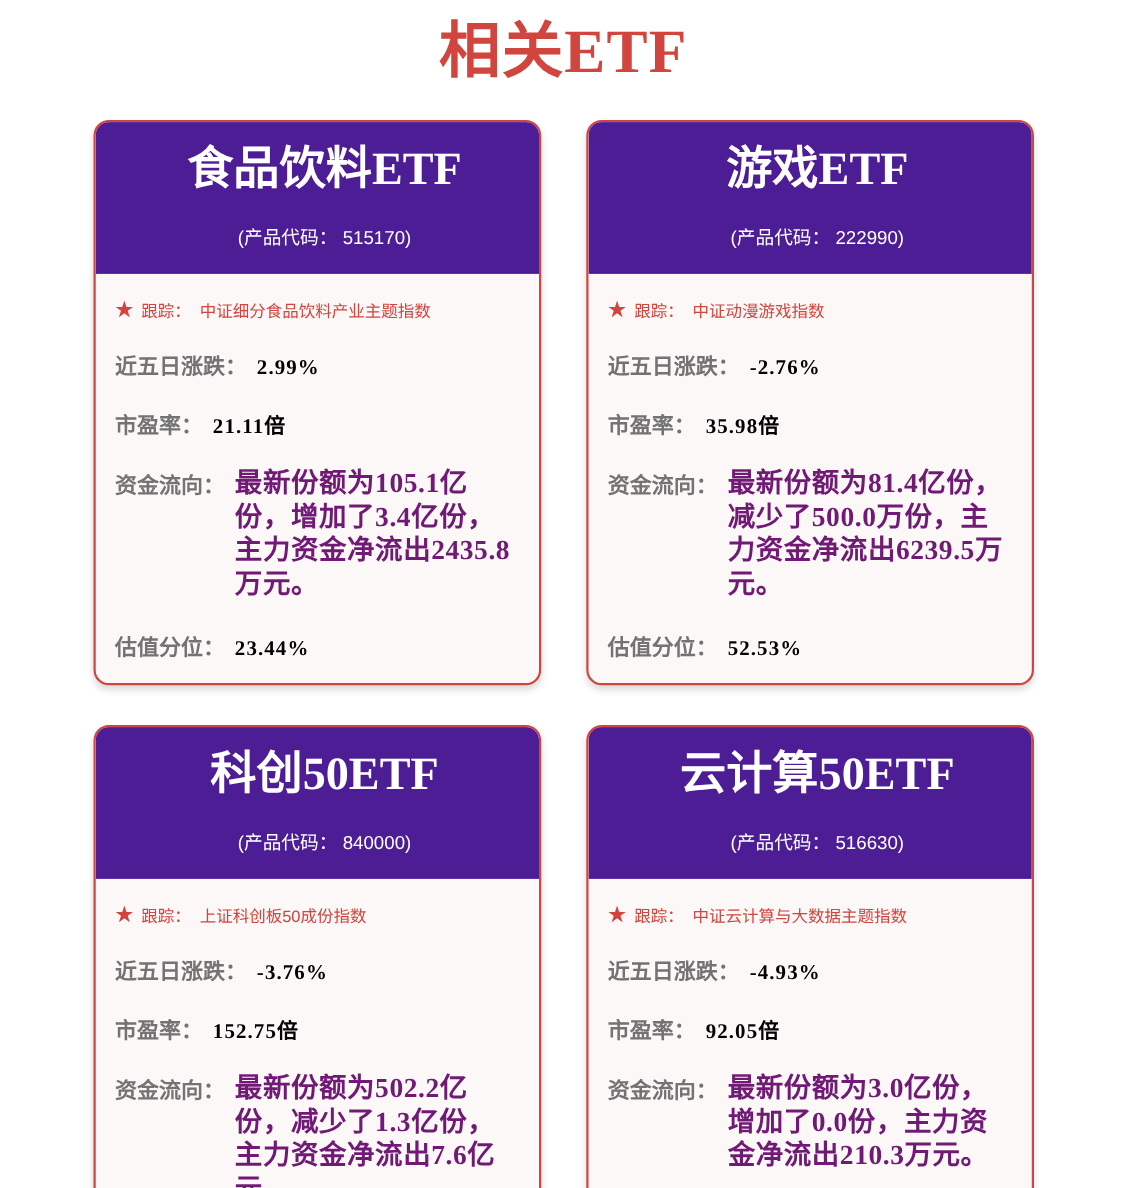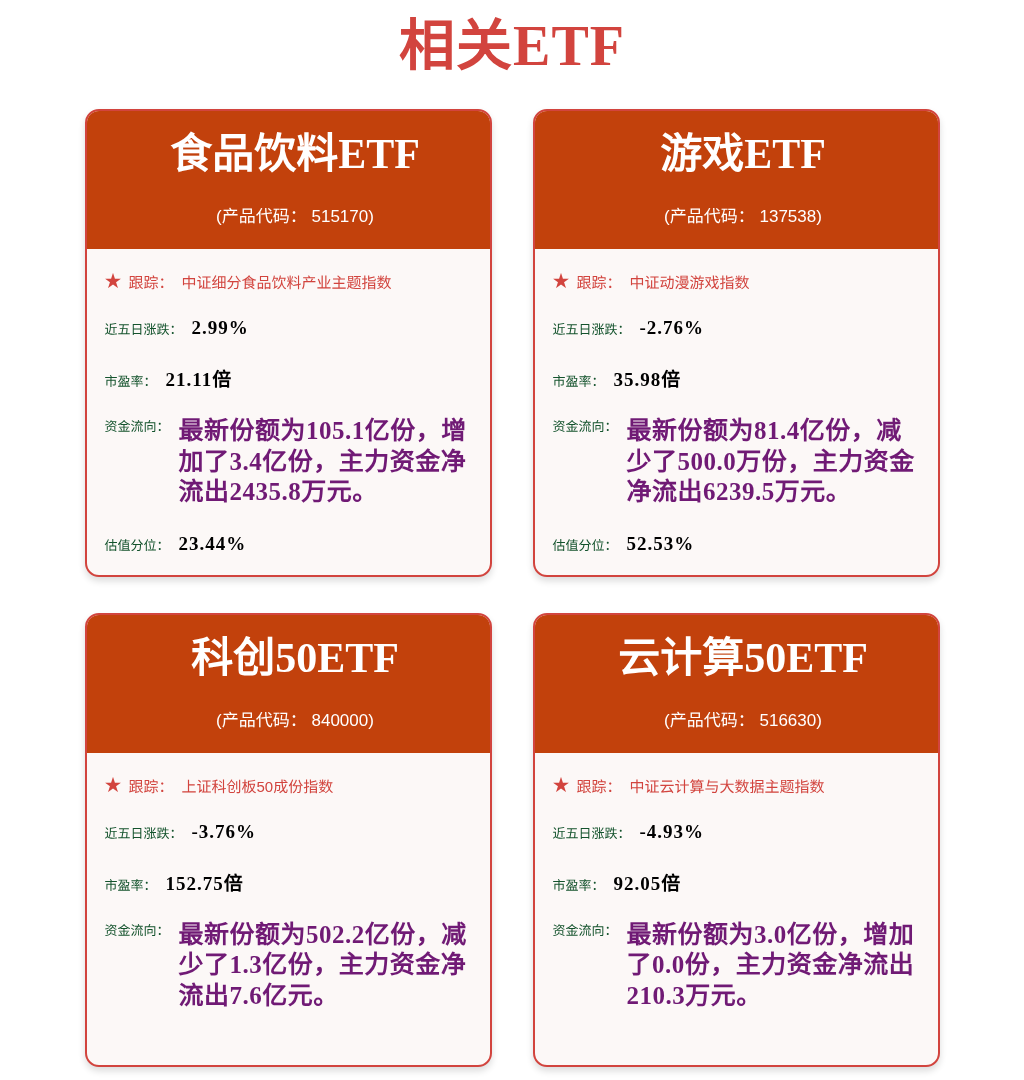--- a/index.html
+++ b/index.html
@@ -32,21 +32,21 @@
     min-height: 454px;
     background: #fcf8f7;
     border: 2px solid #d2443e;
     border-radius: 14px;
     overflow: hidden;
     box-shadow: 0 4px 7px rgba(0,0,0,0.14);
     display: flex;
     flex-direction: column;
   }
   .card-header {
-    background: #c2410c;
+    background: #4c1d95;
     color: #ffffff;
     text-align: center;
     padding: 20px 10px 22px 24px;
     min-height: 122px;
   }
   .card-title {
     font-family: "Liberation Serif", serif;
     font-weight: bold;
     font-size: 42px;
     line-height: 1.1;
@@ -73,23 +73,23 @@
     margin-right: 7px;
     line-height: 1;
   }
   .track-label { margin-right: 8px; }
   .metric-row {
     display: flex;
     align-items: baseline;
     margin-top: 25px;
   }
   .metric-label {
-    font-weight: normal;
-    font-size: 13px;
-    color: #14532d;
+    font-weight: bold;
+    font-size: 20px;
+    color: #737373;
     white-space: nowrap;
     flex-shrink: 0;
   }
   .metric-value {
     font-family: "Liberation Serif", serif;
     font-weight: bold;
     font-size: 19px;
     color: #000000;
     margin-left: 9px;
     letter-spacing: 1px;
@@ -138,21 +138,21 @@
       <div class="metric-row">
         <span class="metric-label">估值分位：</span>
         <span class="metric-value">23.44%</span>
       </div>
     </div>
   </div>
 
   <div class="etf-card">
     <div class="card-header">
       <div class="card-title">游戏ETF</div>
-      <div class="card-code">(产品代码： 137538)</div>
+      <div class="card-code">(产品代码： 222990)</div>
     </div>
     <div class="card-body">
       <div class="track-row">
         <span class="star-icon">★</span>
         <span class="track-label">跟踪：</span>
         <span>中证动漫游戏指数</span>
       </div>
       <div class="metric-row">
         <span class="metric-label">近五日涨跌：</span>
         <span class="metric-value">-2.76%</span>

